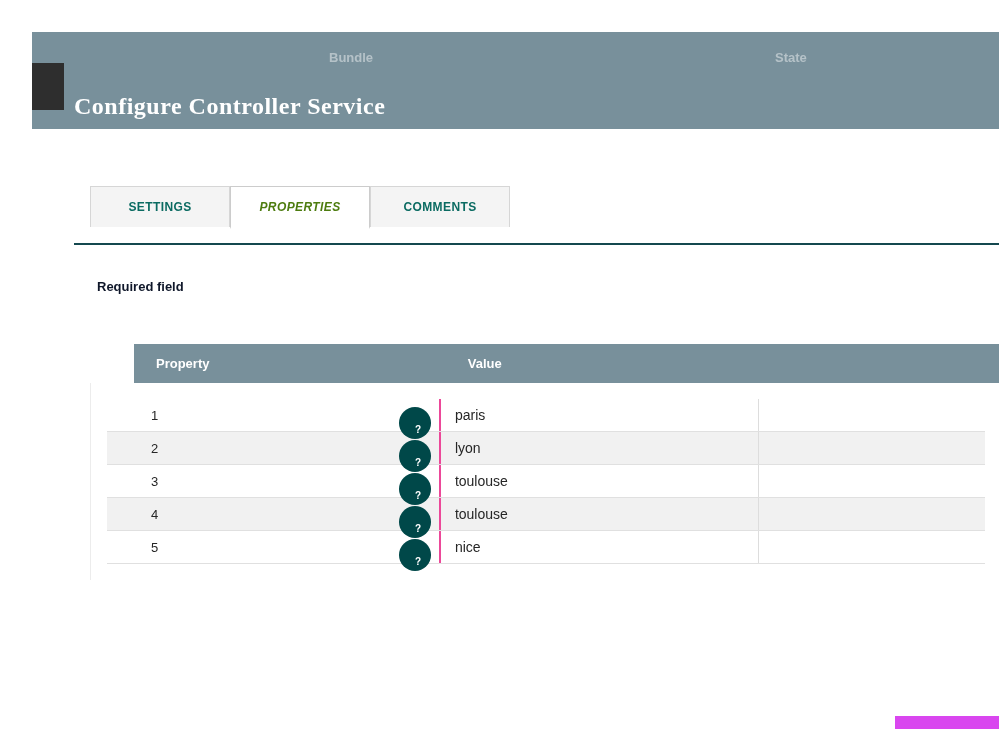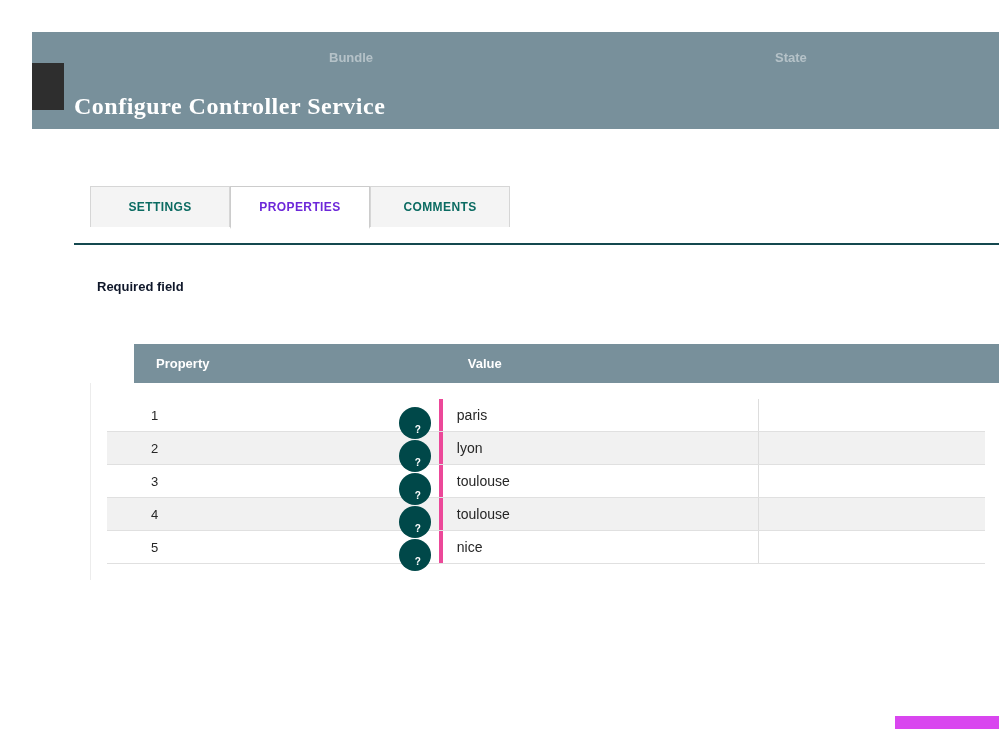--- a/index.html
+++ b/index.html
@@ -70,22 +70,23 @@
     border: 1px solid #d6d6d6;
     border-bottom: none;
     cursor: pointer;
   }
   .tab.active {
     height: 43px;
     margin-bottom: -2px;
     background: #ffffff;
     border: 1px solid #cccccc;
     border-bottom: 2px solid #ffffff;
-    color: #6d28d9;
+    color: #4d7c0f;
     z-index: 1;
+    font-style: italic;
   }
 
   
   .required-field {
     margin: 18px 0 0 33px;
     font-size: 13px; font-weight: bold;
     color: #0f172a;
   }
 
   
@@ -113,21 +114,21 @@
     align-items: center;
     background: #ffffff;
     border-bottom: 1px solid #e0e0e0;
     font-size: 13px; color: #262626;
   }
   .row:nth-child(even) { background: #f1f1f1; }
   .cell { height: 100%; display: flex; align-items: center; }
   .cell.col-property { position: relative; padding-left: 12px; }
   .cell.col-value {
     padding-left: 14px;
-    border-left: 4px solid #ec4899;
+    border-left: 2px solid #ec4899;
     font-size: 14px;
     cursor: pointer;
   }
   .cell.col-extra { border-left: 1px solid #dddddd; }
   .help-icon {
     position: absolute; right: 8px; top: 8px;
     width: 14px; height: 14px;
     border-radius: 50%;
     background: #004849;
     color: #ffffff;

